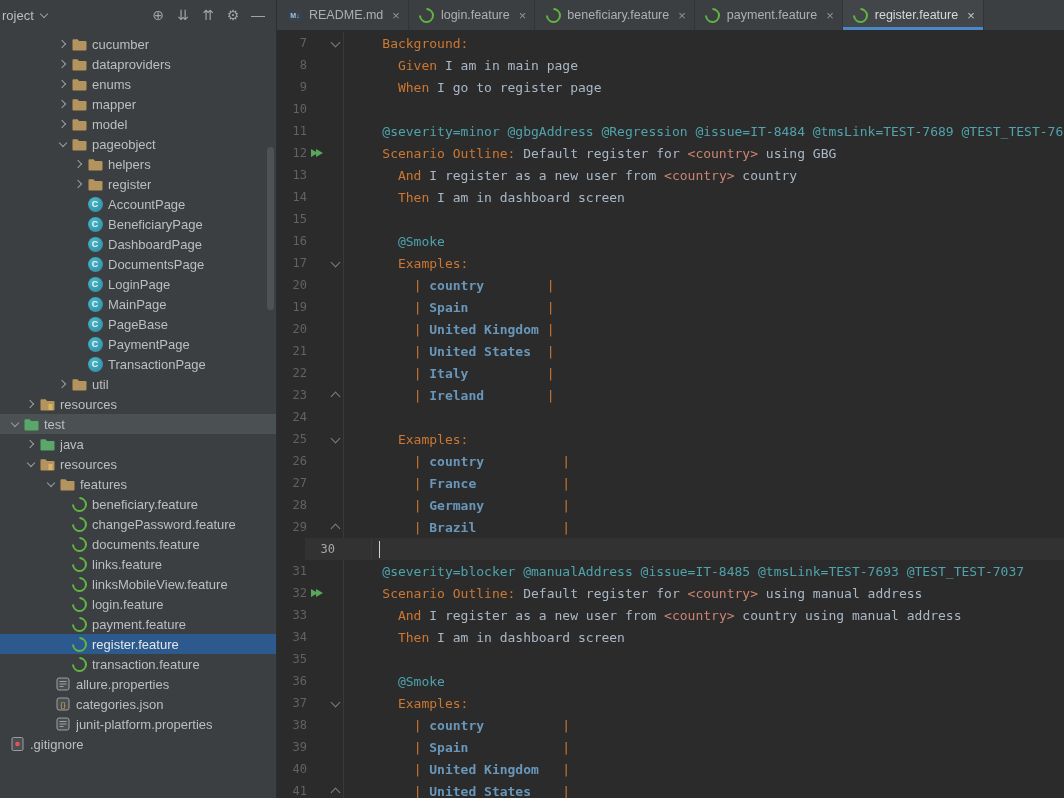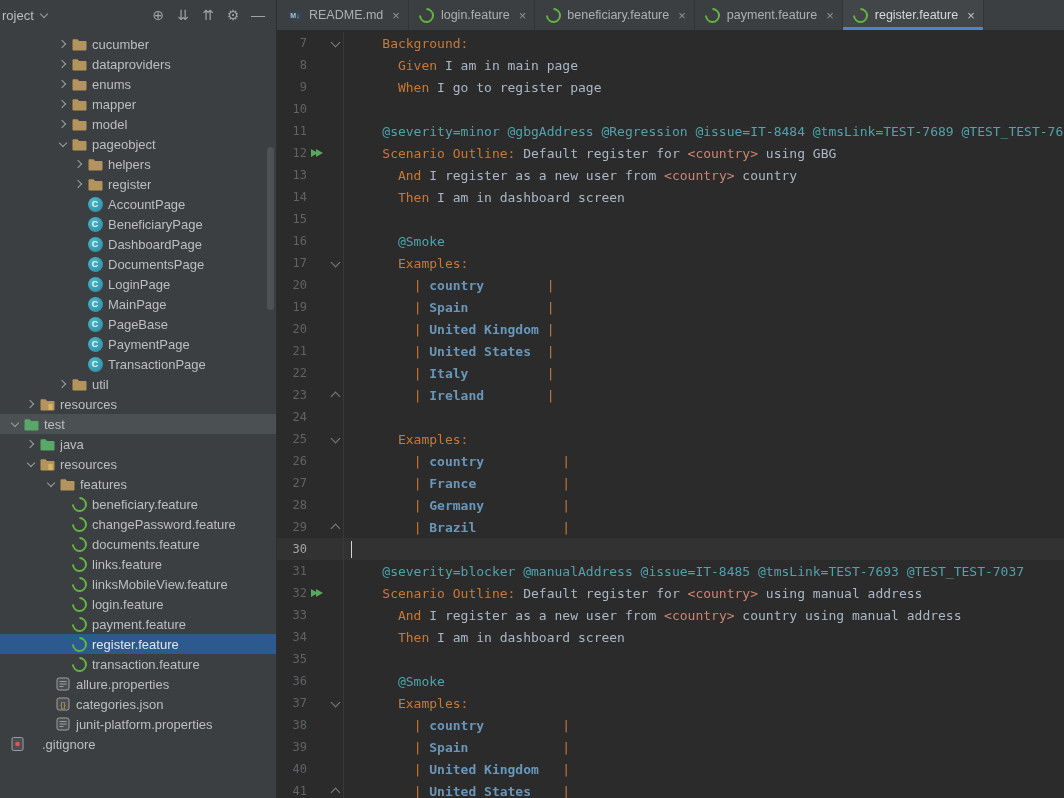--- a/index.html
+++ b/index.html
@@ -33,21 +33,21 @@
   .tab{display:flex;align-items:center;gap:6px;padding:0 8px 0 10px;font-size:12.5px;color:#adb0b2;border-right:1px solid #323537;position:relative;cursor:default;}
   .tab.active{background:var(--active_tab_bg);color:#d6d8da;}
   .tab.active::after{content:"";position:absolute;left:0;right:0;bottom:0;height:3px;background:var(--tab_underline);}
   .tab-icon{display:flex;align-items:center;justify-content:center;width:16px;}
   .tab-close{color:#8f9395;font-size:13px;margin-left:3px;}
   .tab.active .tab-close{color:#c3c6c8;}
 
   
   .editor{flex:1;background:var(--editor_bg);font-family:"DejaVu Sans Mono",monospace;font-size:13px;overflow:hidden;padding-top:2px;}
   .eline{height:22px;display:flex;align-items:center;}
-  .eline.cur{background:var(--current_line);}
+  .eline.cur{background:var(--current_line);margin-left:28px;}
   .lnum{width:30px;min-width:30px;text-align:right;color:var(--line_number_grey);font-size:12px;}
   .eline.cur .lnum{color:#a6a6a6;}
   .lrun{width:20px;min-width:20px;display:flex;justify-content:center;align-items:center;}
   .play{width:0;height:0;border-left:7px solid var(--run_green);border-top:4.5px solid transparent;border-bottom:4.5px solid transparent;display:inline-block;margin:0 -1px;}
   .lfold{width:16px;min-width:16px;align-self:stretch;display:flex;align-items:center;justify-content:center;border-right:1px solid var(--gutter_line);}
   .fg{width:6px;height:6px;border-right:1.6px solid #7b7e80;border-bottom:1.6px solid #7b7e80;display:block;}
   .fg-down{transform:rotate(45deg);margin-top:-2px;}
   .fg-up{transform:rotate(-135deg);margin-top:2px;}
   .lcode{padding-left:7px;white-space:pre;display:flex;align-items:center;overflow:hidden;}
   .lcode span{white-space:pre;}
@@ -356,21 +356,21 @@
         <div class="trow" style="padding-left: 40px;">
           <span class="chev-slot"></span>
           <span class="icon-slot">
             <svg width="14" height="14" viewBox="0 0 14 14">
               <rect x="1" y="1" width="12" height="12" rx="2" fill="#4b4e50" stroke="#9da0a2"></rect>
               <path d="M3.5 4.5h7M3.5 7h7M3.5 9.5h4" stroke="#9da0a2" stroke-width="1.1"></path>
             </svg>
           </span>
           <span class="tlabel">junit-platform.properties</span>
         </div>
-        <div class="trow" style="padding-left: 8px; gap: 12px;">
+        <div class="trow" style="padding-left: 8px;">
           <span class="icon-slot">
             <svg width="13" height="14" viewBox="0 0 13 14">
               <rect x="1" y="0.5" width="11" height="13" rx="1.5" fill="#4b4e50" stroke="#9da0a2"></rect>
               <circle cx="6.5" cy="7" r="2.3" fill="#e05555"></circle>
             </svg>
           </span>
           <span class="tlabel">.gitignore</span>
         </div>
       </div>
     <div class="tree-scrollbar"></div>

